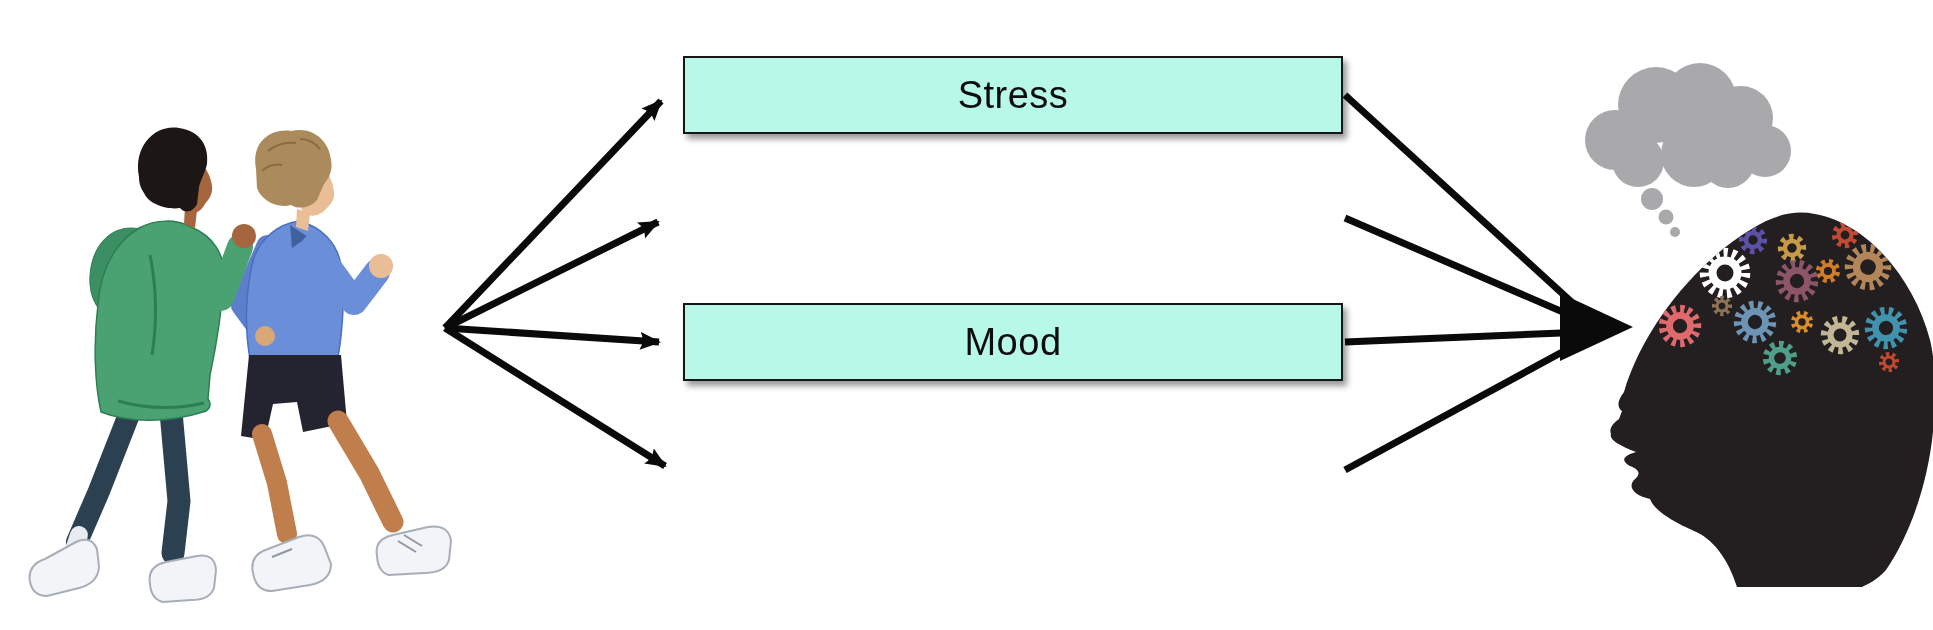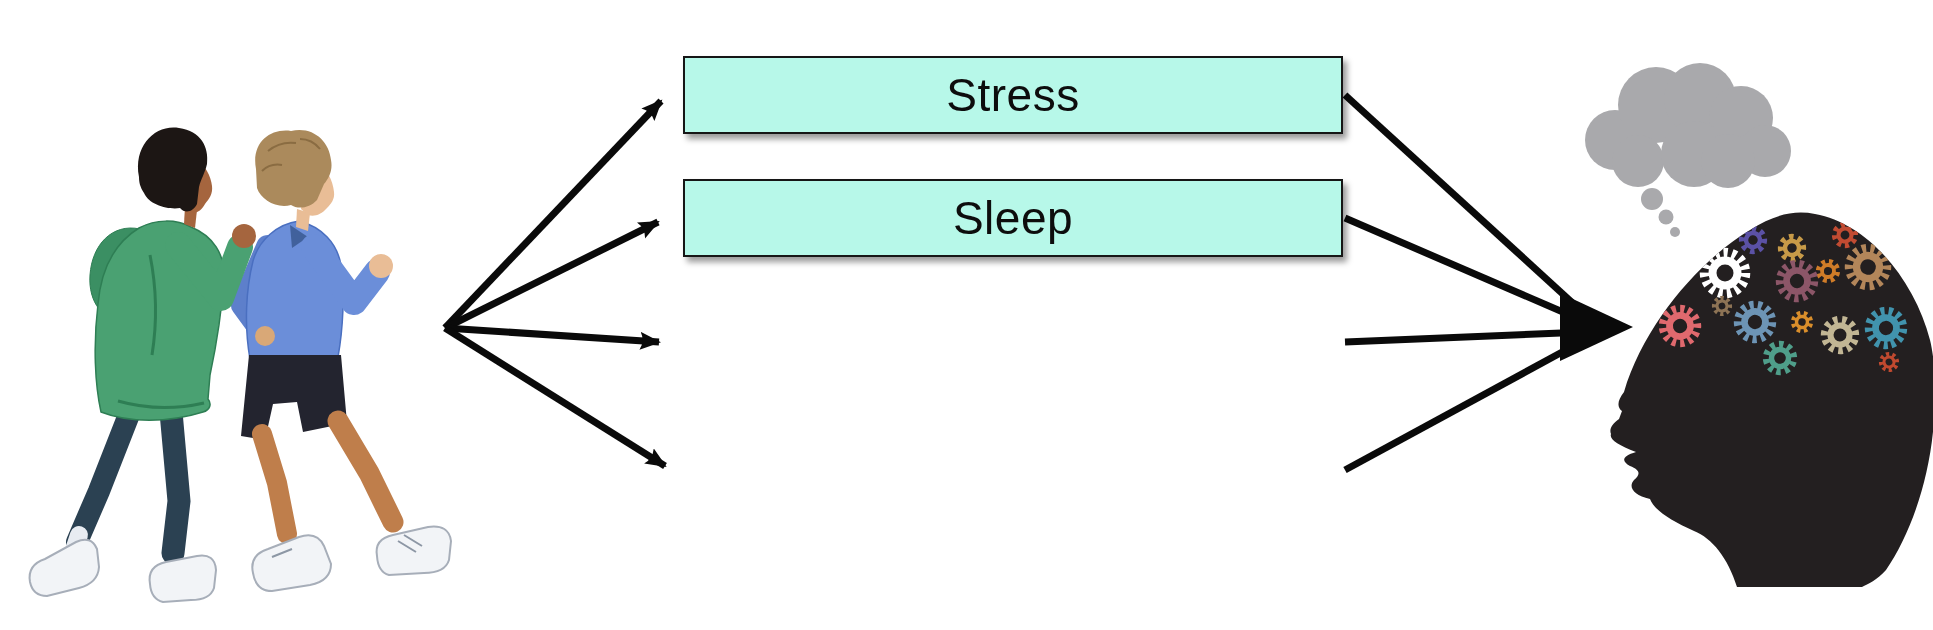--- a/index.html
+++ b/index.html
@@ -9,21 +9,21 @@
     font-family:"Liberation Sans",sans-serif;
   }
   .layer{position:absolute;top:0;left:0;}
   
   .mbox{
     position:absolute;left:683px;width:660px;height:78px;box-sizing:border-box;
     background:var(--box-fill,#b7f8e9);
     border:2px solid var(--box-border,#161616);
     box-shadow:4px 5px 6px rgba(0,0,0,.40);
     display:flex;align-items:center;justify-content:center;
-    font-size:46px;color:var(--box-text,#0d0d0d);
+    font-size:38px;color:var(--box-text,#0d0d0d);
     z-index:3;letter-spacing:.5px;
   }
   .mbox-stress{top:56px;} .mbox-sleep{top:179px;} .mbox-mood{top:303px;} .mbox-pain{top:431px;}
   
   #connectors{z-index:2;}
   .conn{stroke:var(--arrow,#0a0a0a);stroke-width:7;fill:none;}
   .bighead{fill:var(--arrow,#0a0a0a);}
   
   #walkers{left:0px;top:105px;z-index:1;}
   #cloud{left:1568px;top:55px;z-index:1;}
@@ -101,22 +101,22 @@
       <line class="conn" x1="1345" y1="218" x2="1586" y2="322"></line>
       <line class="conn" x1="1345" y1="342" x2="1586" y2="332"></line>
       <line class="conn" x1="1345" y1="470" x2="1588" y2="338"></line>
       <polygon class="bighead" points="1560,293 1560,361 1633,327"></polygon>
     </g>
   </svg>
 
   <div class="mbox mbox-stress">
     <span>Stress</span>
   </div>
-  <div class="mbox mbox-sleep">
-    <span>Sleep</span>
+  <div class="mbox mbox-mood">
+    <span>Mood</span>
   </div>
 
   <svg id="cloud" class="layer" width="230" height="190" viewBox="0 0 230 190">
     <g>
       <circle class="cloud-part" cx="47" cy="85" r="30"></circle>
       <circle class="cloud-part" cx="88" cy="50" r="38"></circle>
       <circle class="cloud-part" cx="132" cy="44" r="36"></circle>
       <circle class="cloud-part" cx="173" cy="63" r="32"></circle>
       <circle class="cloud-part" cx="197" cy="96" r="26"></circle>
       <circle class="cloud-part" cx="70" cy="106" r="26"></circle>

